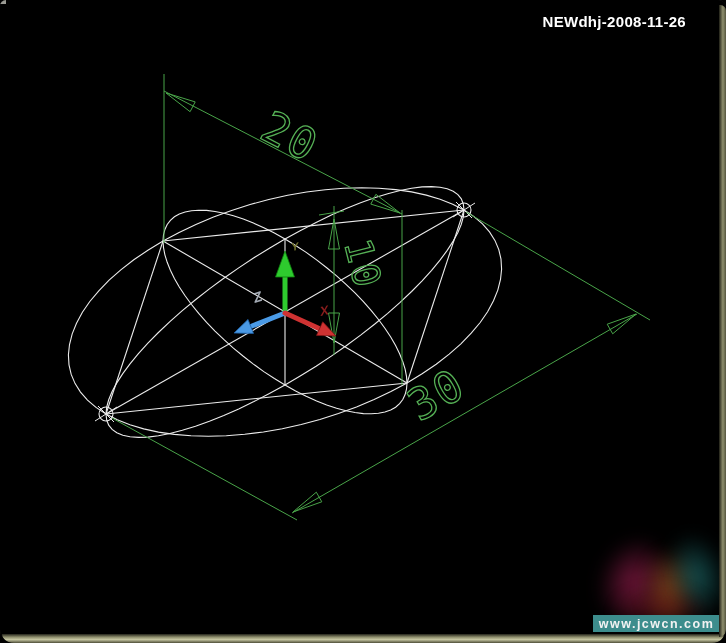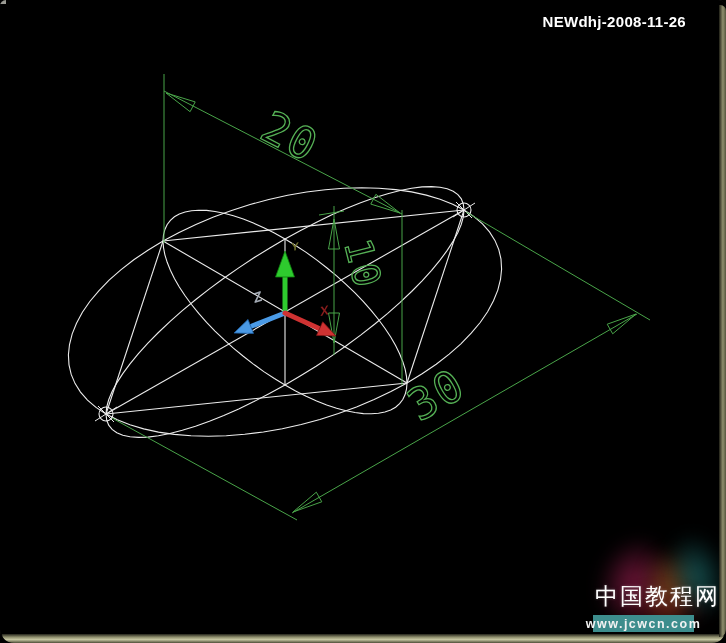--- a/index.html
+++ b/index.html
@@ -23,21 +23,21 @@
   .s3{left:668px;top:532px;width:58px;height:88px;transform:rotate(-14deg);
       background:radial-gradient(closest-side,rgba(45,175,175,.45),rgba(45,175,175,0));}
   .s4{left:612px;top:588px;width:100px;height:44px;
       background:radial-gradient(closest-side,rgba(160,30,40,.4),rgba(160,30,40,0));}
   .site-name{
     position:absolute;left:595px;top:581px;width:126px;color:#ffffff;
     font-size:23px;letter-spacing:2px;font-weight:500;white-space:nowrap;
     text-shadow:0 0 3px rgba(255,255,255,.3);
   }
   .site-bar{
-    position:absolute;left:593px;top:615px;width:101px;height:17px;
+    position:absolute;left:593px;top:615px;width:127px;height:17px;
     display:flex;align-items:center;justify-content:center;
     color:#f2f2f2;font-size:12.5px;font-weight:bold;letter-spacing:1.5px;white-space:nowrap;
   }
   .edge-bottom{
     position:absolute;left:2px;right:2px;bottom:0;height:9px;
     background:linear-gradient(180deg,#23231a,#8f8f6e 35%,#c6c6a2 62%,#4e4e38);
     border-radius:0 0 14px 14px;
   }
   .edge-right{
     position:absolute;top:5px;bottom:6px;right:0;width:7px;
@@ -95,21 +95,20 @@
       <text x="321" y="316" fill="#8a1d1d" font-size="13" font-style="italic" font-weight="bold" font-family="&quot;Liberation Sans&quot;,sans-serif" transform="rotate(-12 321 316)">X</text>
     </svg>
 
   <div class="wm-top">NEWdhj-2008-11-26</div>
 
   <div class="smoke s1"></div>
   <div class="smoke s2"></div>
   <div class="smoke s3"></div>
   <div class="smoke s4"></div>
 
-  <div class="site-name">中国教程网</div>
   <div class="site-bar" style="background: rgb(61, 141, 141);">
     <span>www.jcwcn.com</span>
   </div>
 
   <div class="edge-bottom"></div>
   <div class="edge-right"></div>
   <div class="speck"></div>
 </div>
 
 </body></html>

